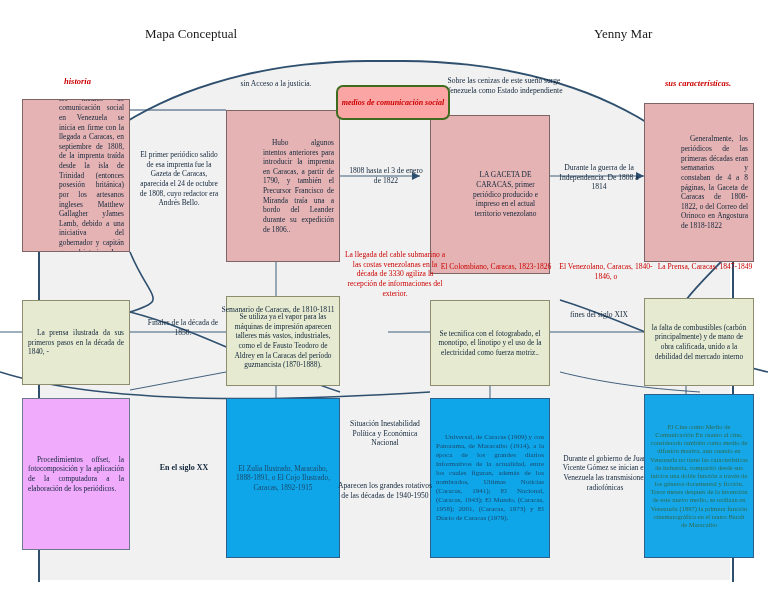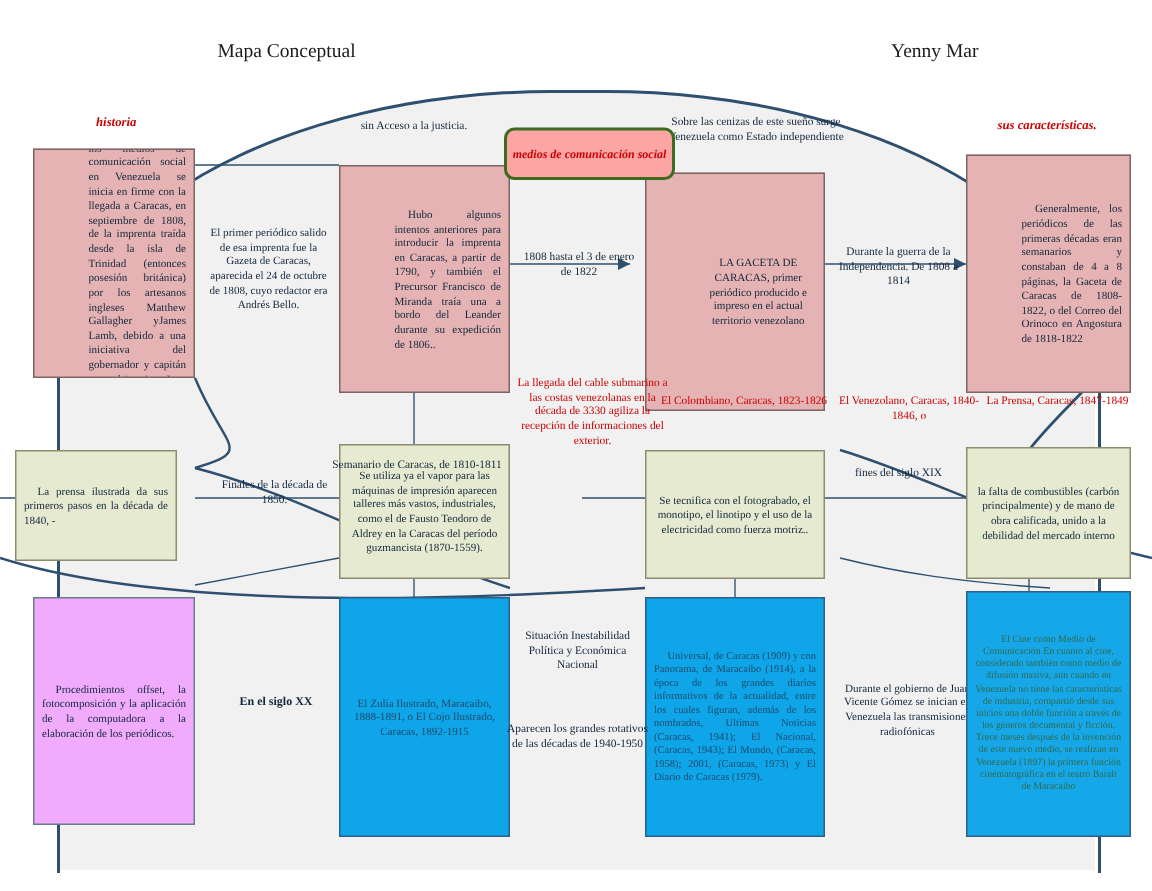--- a/index.html
+++ b/index.html
@@ -169,25 +169,25 @@
   <div class="box pink" style="left:226px;top:110px;width:114px;height:152px;">
     <div class="t just">Hubo algunos intentos anteriores para introducir la imprenta en Caracas, a partir de 1790, y también el Precursor Francisco de Miranda traía una a bordo del Leander durante su expedición de 1806..</div>
   </div>
   <div class="box pink" style="left:430px;top:103px;width:120px;height:159px;margin-top:12px;">
     <div class="t ctr">LA GACETA DE CARACAS, primer periódico producido e impreso en el actual territorio venezolano</div>
   </div>
   <div class="box pink" style="left:644px;top:103px;width:110px;height:159px;">
     <div class="t just">Generalmente, los periódicos de las primeras décadas eran semanarios y constaban de 4 a 8 páginas, la Gaceta de Caracas de 1808-1822, o del Correo del Orinoco en Angostura de 1818-1822</div>
   </div>
 
-  <div class="box olive" style="left:10px;top:300px;width:108px;height:74px;">
+  <div class="box olive" style="left:22px;top:300px;width:108px;height:85px;">
     <div class="t just">La prensa ilustrada da sus primeros pasos en la década de 1840, -</div>
   </div>
   <div class="box olive" style="left:226px;top:296px;width:114px;height:90px;">
-    <div class="t ctr">Se utiliza ya el vapor para las máquinas de impresión aparecen talleres más vastos, industriales, como el de Fausto Teodoro de Aldrey en la Caracas del período guzmancista (1870-1559).</div>
+    <div class="t ctr">Se utiliza ya el vapor para las máquinas de impresión aparecen talleres más vastos, industriales, como el de Fausto Teodoro de Aldrey en la Caracas del período guzmancista (1870-1888).</div>
   </div>
   <div class="box olive" style="left:430px;top:300px;width:120px;height:86px;">
     <div class="t ctr">Se tecnifica con el fotograbado, el monotipo, el linotipo y el uso de la electricidad como fuerza motriz..</div>
   </div>
   <div class="box olive" style="left:644px;top:298px;width:110px;height:88px;">
     <div class="t ctr">la falta de combustibles (carbón principalmente) y de mano de obra calificada, unido a la debilidad del mercado interno</div>
   </div>
 
   <div class="box steel" style="left:22px;top:398px;width:108px;height:152px;">
     <div class="t just">Procedimientos offset, la fotocomposición y la aplicación de la computadora a la elaboración de los periódicos.</div>

